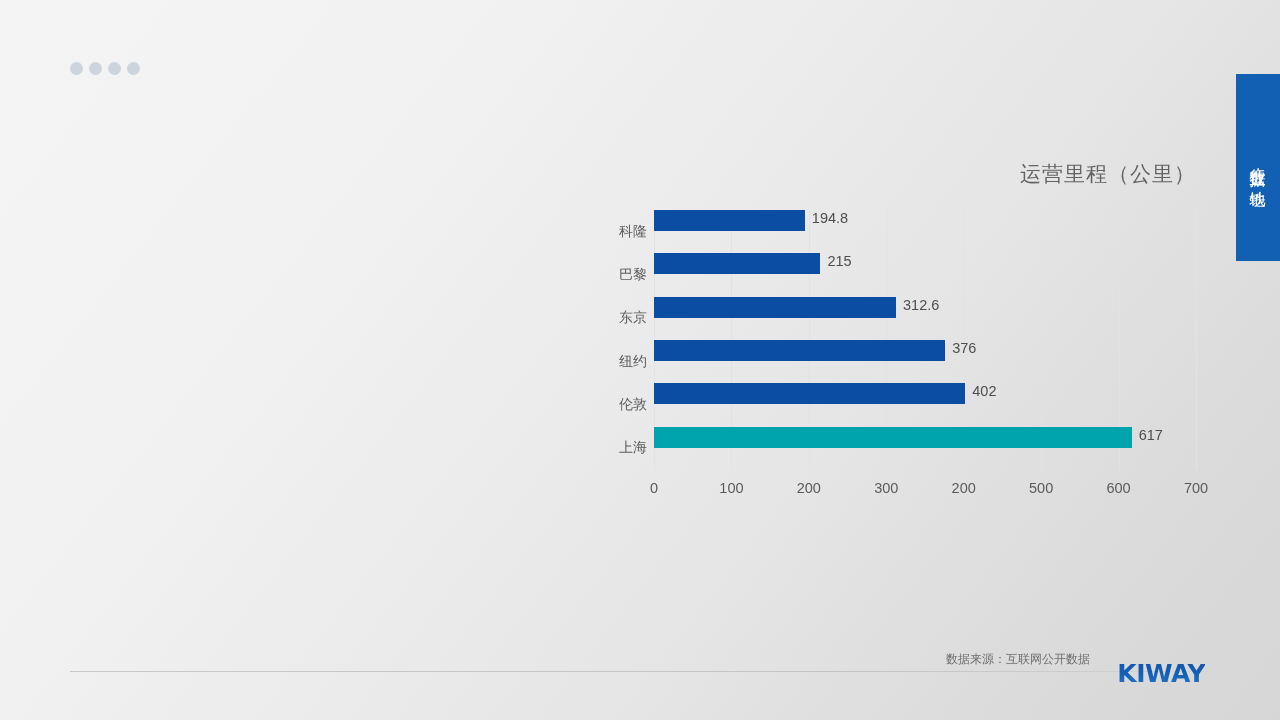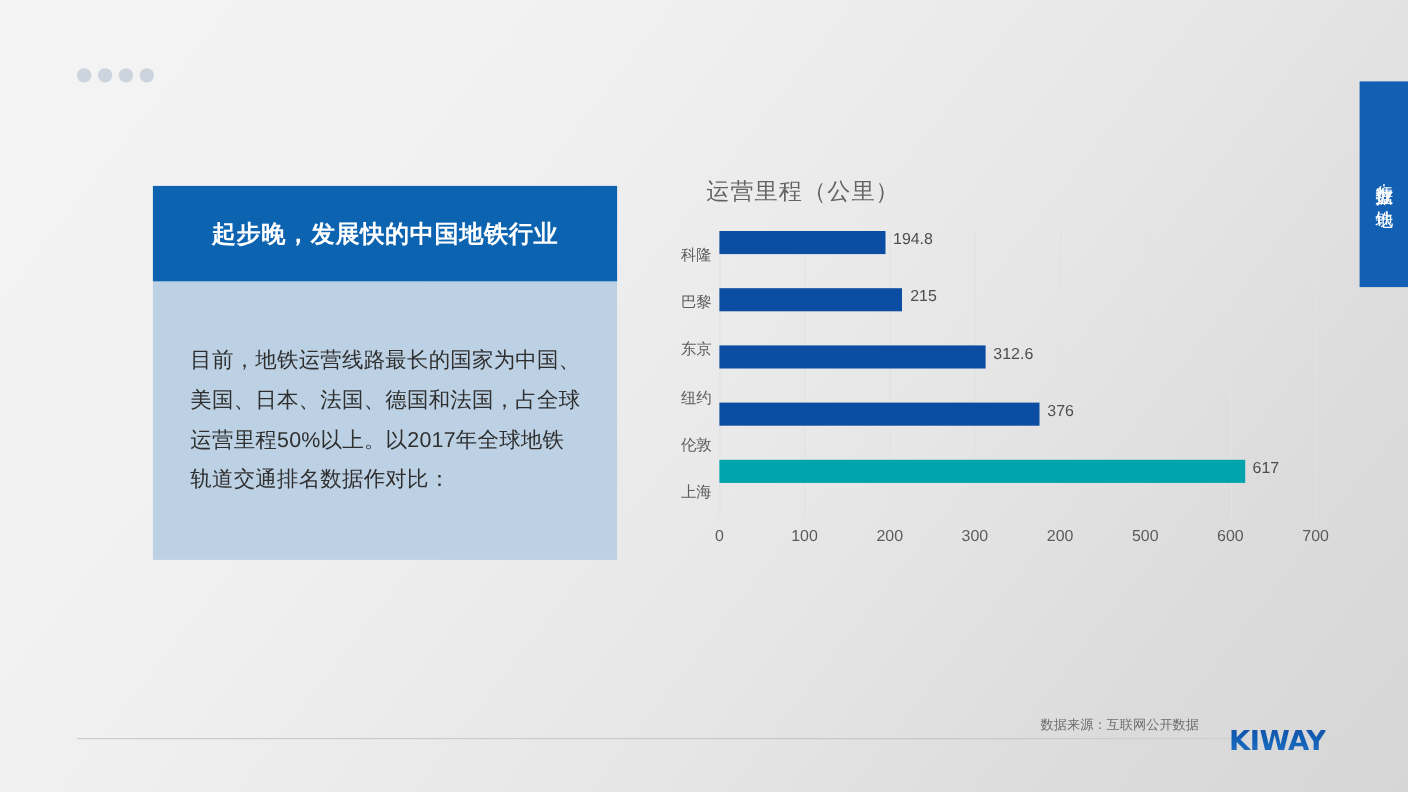--- a/index.html
+++ b/index.html
@@ -97,21 +97,21 @@
 
   
   .chart {
     position: absolute;
     left: 596px;
     top: 160px;
     width: 600px;
     height: 400px;
   }
   .chart-title {
-    text-align: left;
+    text-align: right;
     color: #636363;
     font-size: 21px;
     margin: 0;
     padding-left: 46px;
     letter-spacing: 1px;
   }
   .plot-wrap {
     position: relative;
     margin-top: 22px;
     height: 280px;
@@ -236,28 +236,20 @@
     <span class="dot"></span>
     <span class="dot"></span>
     <span class="dot"></span>
     <span class="dot"></span>
   </div>
 
   <div class="side-tab">
     <span class="side-tab-text">行业数据·地铁</span>
   </div>
 
-  <div class="left-card">
-    <div class="left-card-header">
-      <span class="headline">起步晚，发展快的中国地铁行业</span>
-    </div>
-    <div class="left-card-body">
-      <p class="paragraph">目前，地铁运营线路最长的国家为中国、美国、日本、法国、德国和法国，占全球运营里程50%以上。以2017年全球地铁轨道交通排名数据作对比：</p>
-    </div>
-  </div>
 
   <div class="chart">
     <div class="chart-title">运营里程（公里）</div>
 
     <div class="plot-wrap">
       <div class="cat-axis" id="cat-axis">
           <div class="cat-label">科隆</div>
           <div class="cat-label">巴黎</div>
           <div class="cat-label">东京</div>
           <div class="cat-label">纽约</div>
@@ -286,20 +278,24 @@
             </div>
             <div class="bar-row">
               <div class="bar" style="width: 44.6571%;"></div>
               <span class="bar-value">312.6</span>
             </div>
             <div class="bar-row">
               <div class="bar" style="width: 53.7143%;"></div>
               <span class="bar-value">376</span>
             </div>
             <div class="bar-row">
+              <div class="bar" style="width: 57.4286%;"></div>
+              <span class="bar-value">402</span>
+            </div>
+            <div class="bar-row">
               <div class="bar highlight" style="width: 88.1429%;"></div>
               <span class="bar-value">617</span>
             </div>
           </div>
       </div>
       <div class="x-axis" id="x-axis">
           <span class="tick" style="left: 0%;">0</span>
           <span class="tick" style="left: 14.2857%;">100</span>
           <span class="tick" style="left: 28.5714%;">200</span>
           <span class="tick" style="left: 42.8571%;">300</span>

